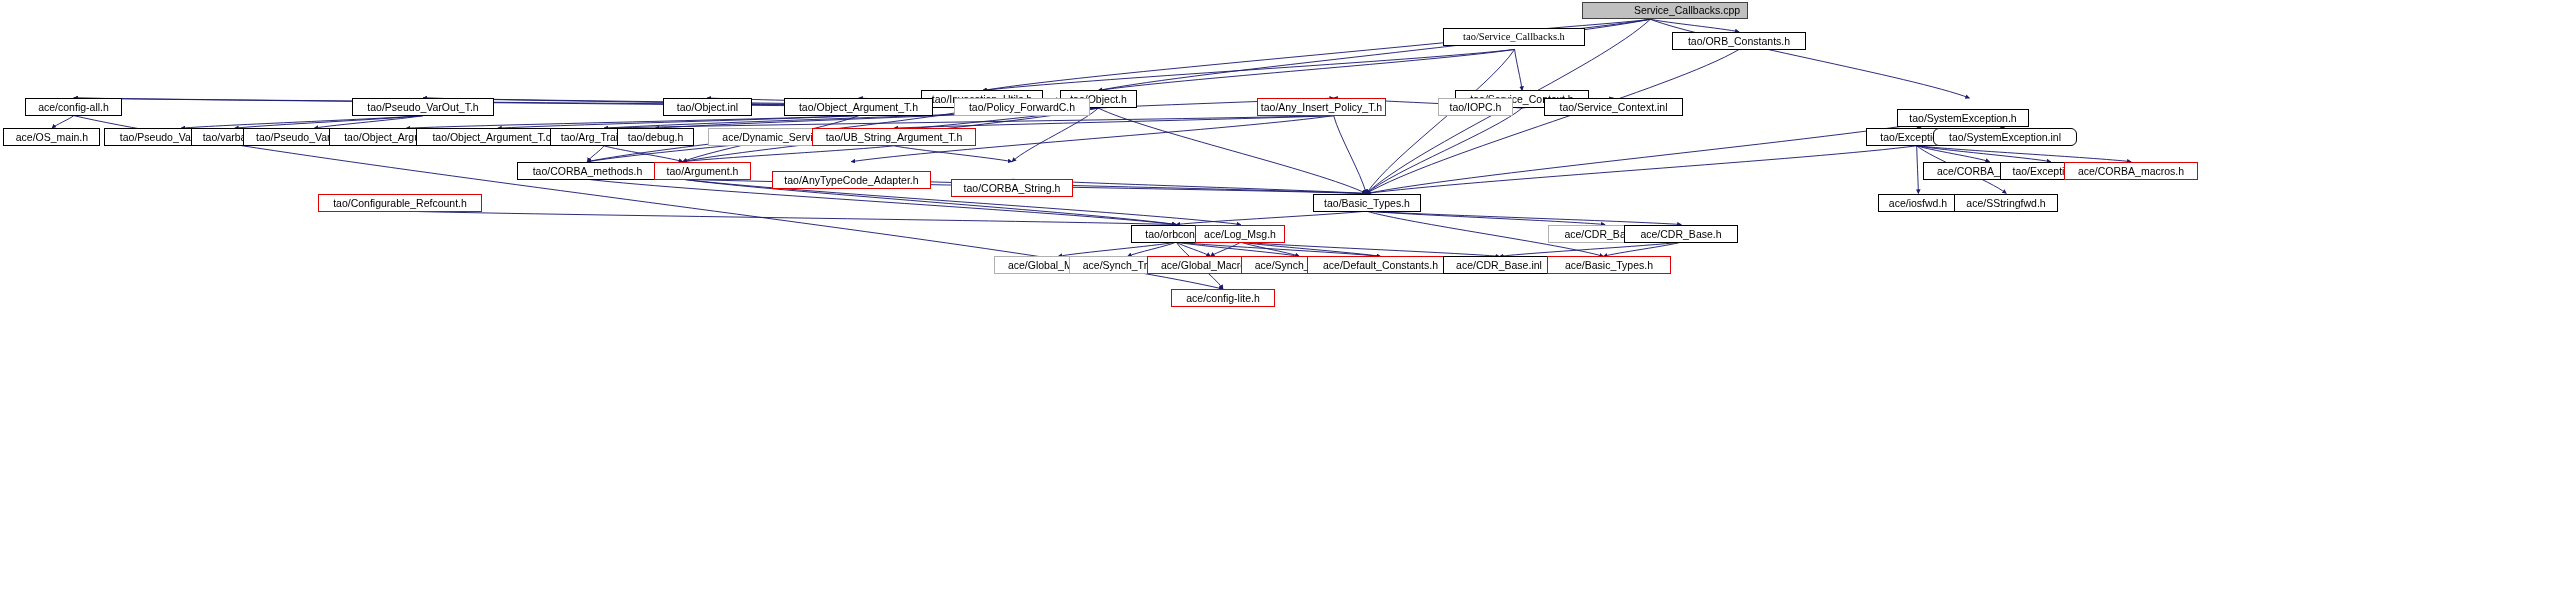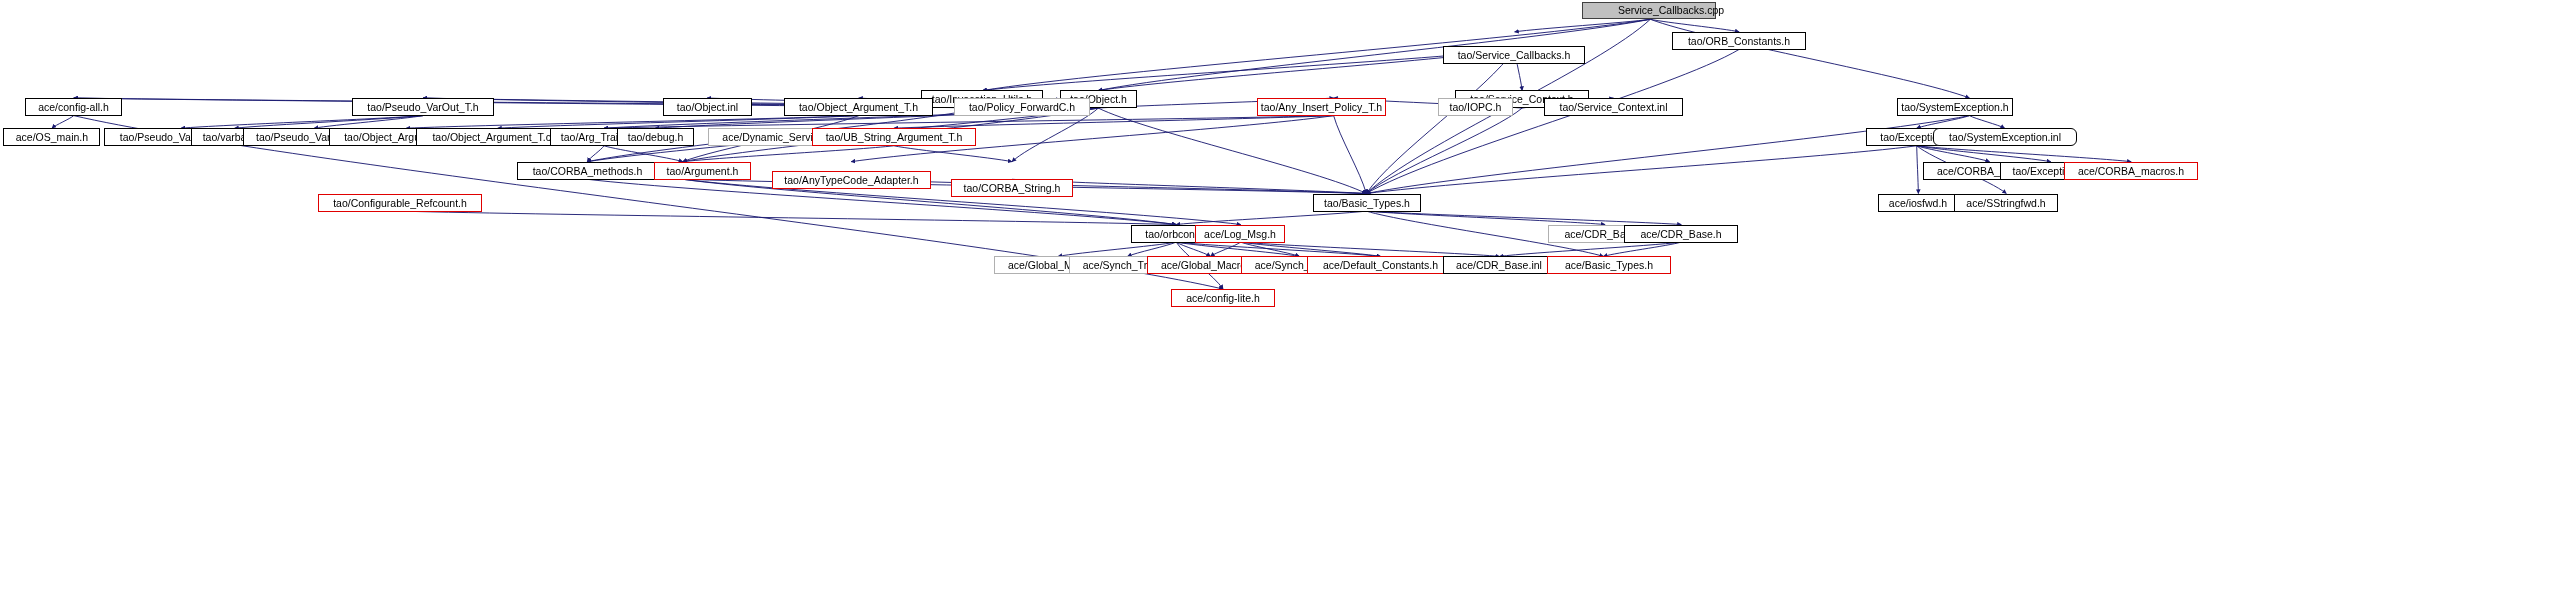--- a/index.html
+++ b/index.html
@@ -102,39 +102,39 @@
         <path d="M1404,289 C1414.08,304.4 1449.92,329.6 1460,345" marker-end="url(#arw)"></path>
         <path d="M1481,289 C1474.52,293.675 1451.48,301.325 1445,306" marker-end="url(#arw)"></path>
         <path d="M1481,289 C1493.6,293.675 1538.4,301.325 1551,306" marker-end="url(#arw)"></path>
         <path d="M1481,289 C1511.06,293.675 1617.94,301.325 1648,306" marker-end="url(#arw)"></path>
         <path d="M1481,289 C1536.62,293.675 1734.38,301.325 1790,306" marker-end="url(#arw)"></path>
         <path d="M2007,289 C1967.94,293.675 1829.06,301.325 1790,306" marker-end="url(#arw)"></path>
         <path d="M2007,289 C1990.26,293.675 1930.74,301.325 1914,306" marker-end="url(#arw)"></path>
       </g>
   </svg>
   <div id="node-layer">
-      <div class="node root" style="left: 1582px; top: 1.7px; width: 134px; padding-left: 44px;">
+      <div class="node root" style="left: 1582px; top: 1.7px; width: 166px; padding-left: 44px;">
         <span class="lbl">Service_Callbacks.cpp</span>
       </div>
-      <div class="node" style="left: 1443px; top: 46px; width: 142px;">
+      <div class="node" style="left: 1443px; top: 28px; width: 142px; font-family: Liberation Serif, serif;">
         <span class="lbl">tao/Service_Callbacks.h</span>
       </div>
       <div class="node" style="left: 1672px; top: 32px; width: 134px;">
         <span class="lbl">tao/ORB_Constants.h</span>
       </div>
       <div class="node" style="left: 921px; top: 90px; width: 122px;">
         <span class="lbl">tao/Invocation_Utils.h</span>
       </div>
       <div class="node" style="left: 1060px; top: 90px; width: 77px;">
         <span class="lbl">tao/Object.h</span>
       </div>
       <div class="node" style="left: 1455px; top: 90px; width: 134px;">
         <span class="lbl">tao/Service_Context.h</span>
       </div>
-      <div class="node" style="left: 1897px; top: 98px; width: 116px;">
+      <div class="node" style="left: 1897px; top: 109px; width: 132px;">
         <span class="lbl">tao/SystemException.h</span>
       </div>
       <div class="node" style="left: 25px; top: 98px; width: 97px;">
         <span class="lbl">ace/config-all.h</span>
       </div>
       <div class="node" style="left: 352px; top: 98px; width: 142px;">
         <span class="lbl">tao/Pseudo_VarOut_T.h</span>
       </div>
       <div class="node" style="left: 663px; top: 98px; width: 89px;">
         <span class="lbl">tao/Object.inl</span>

